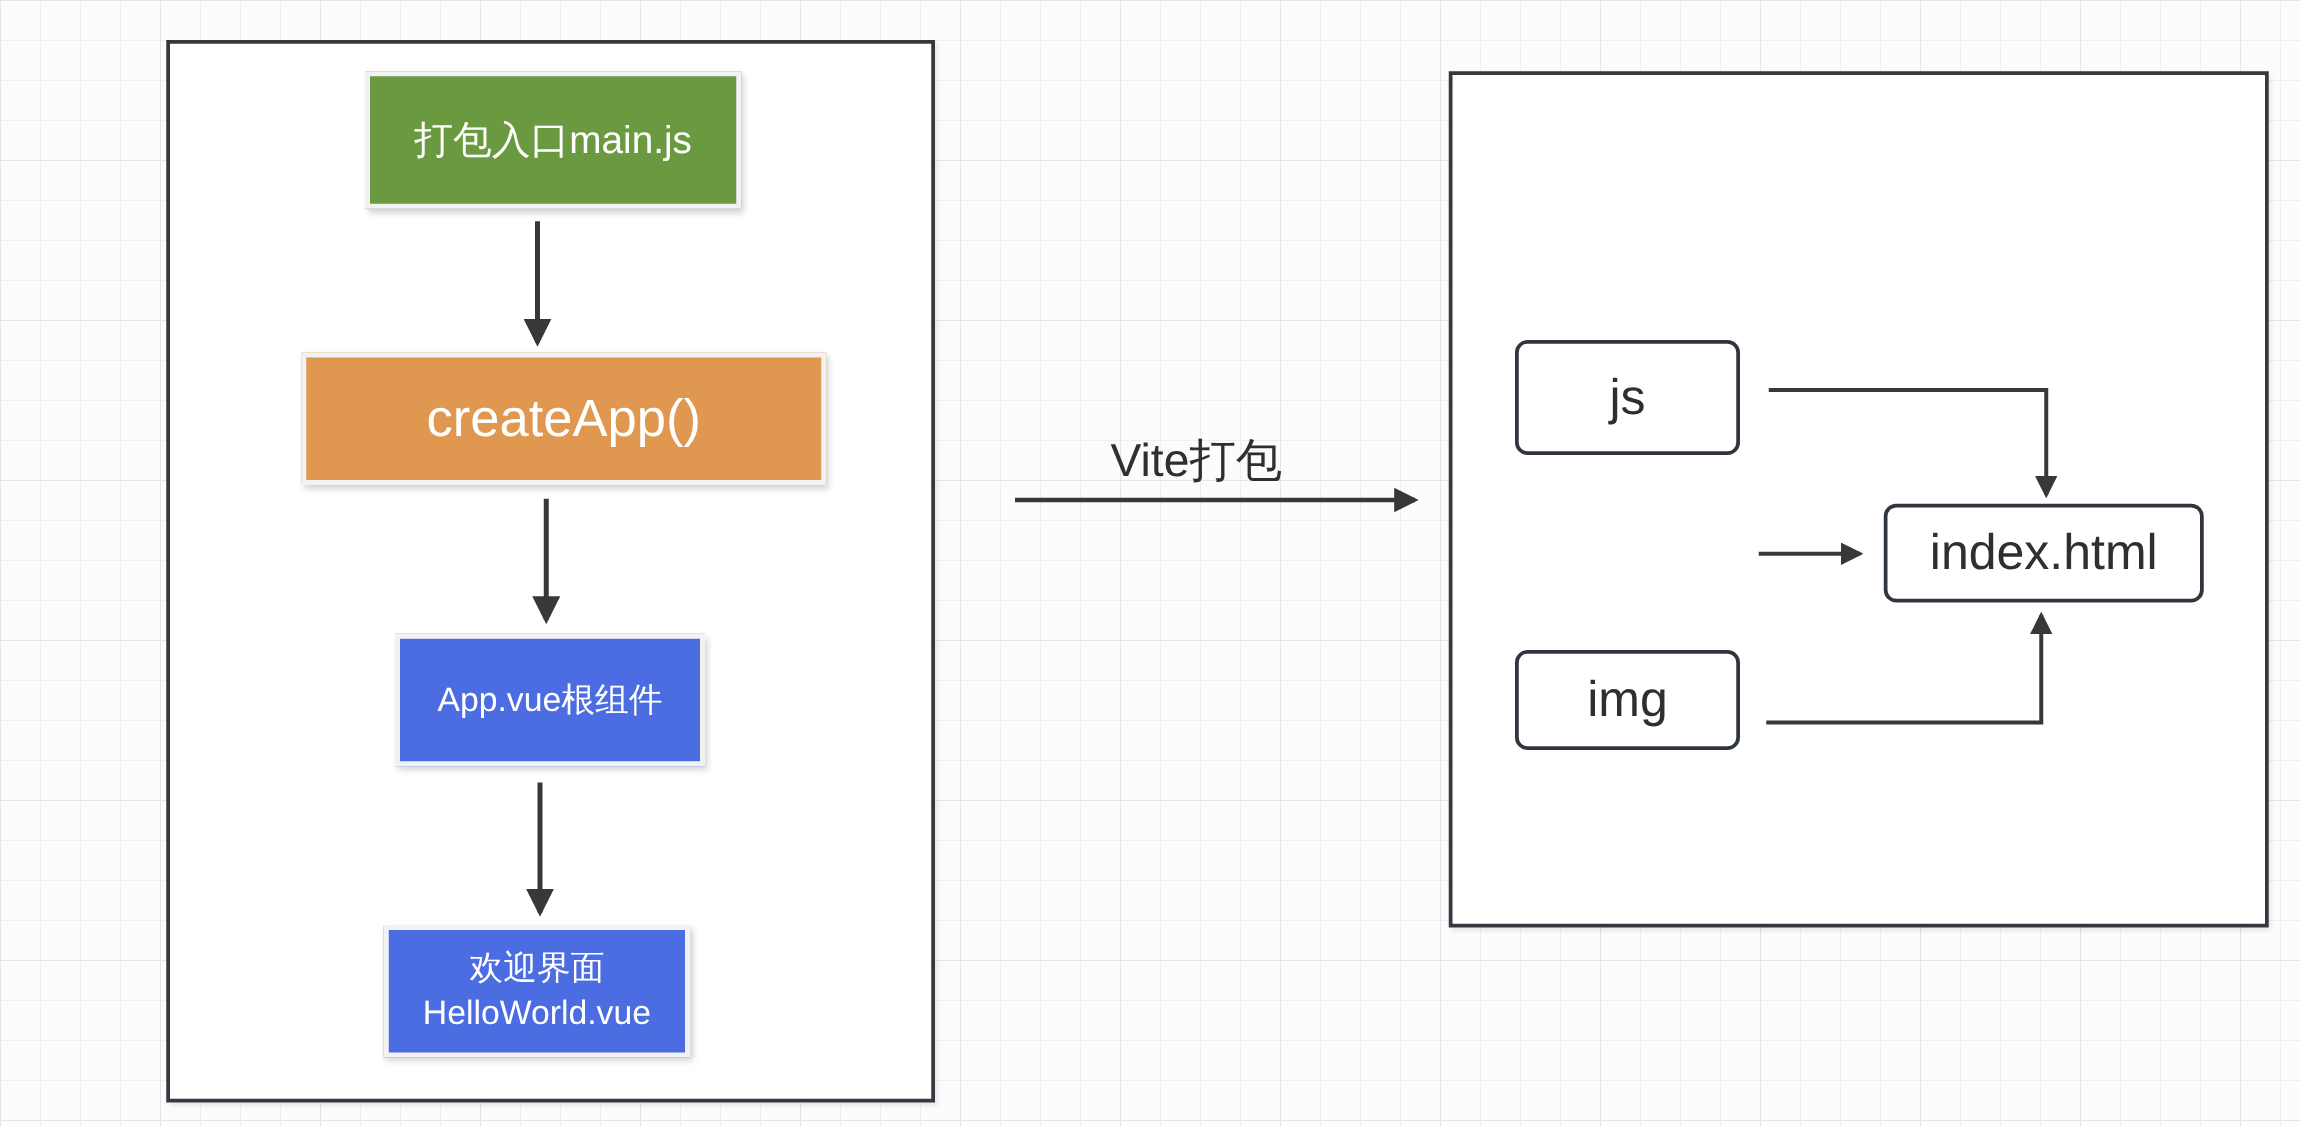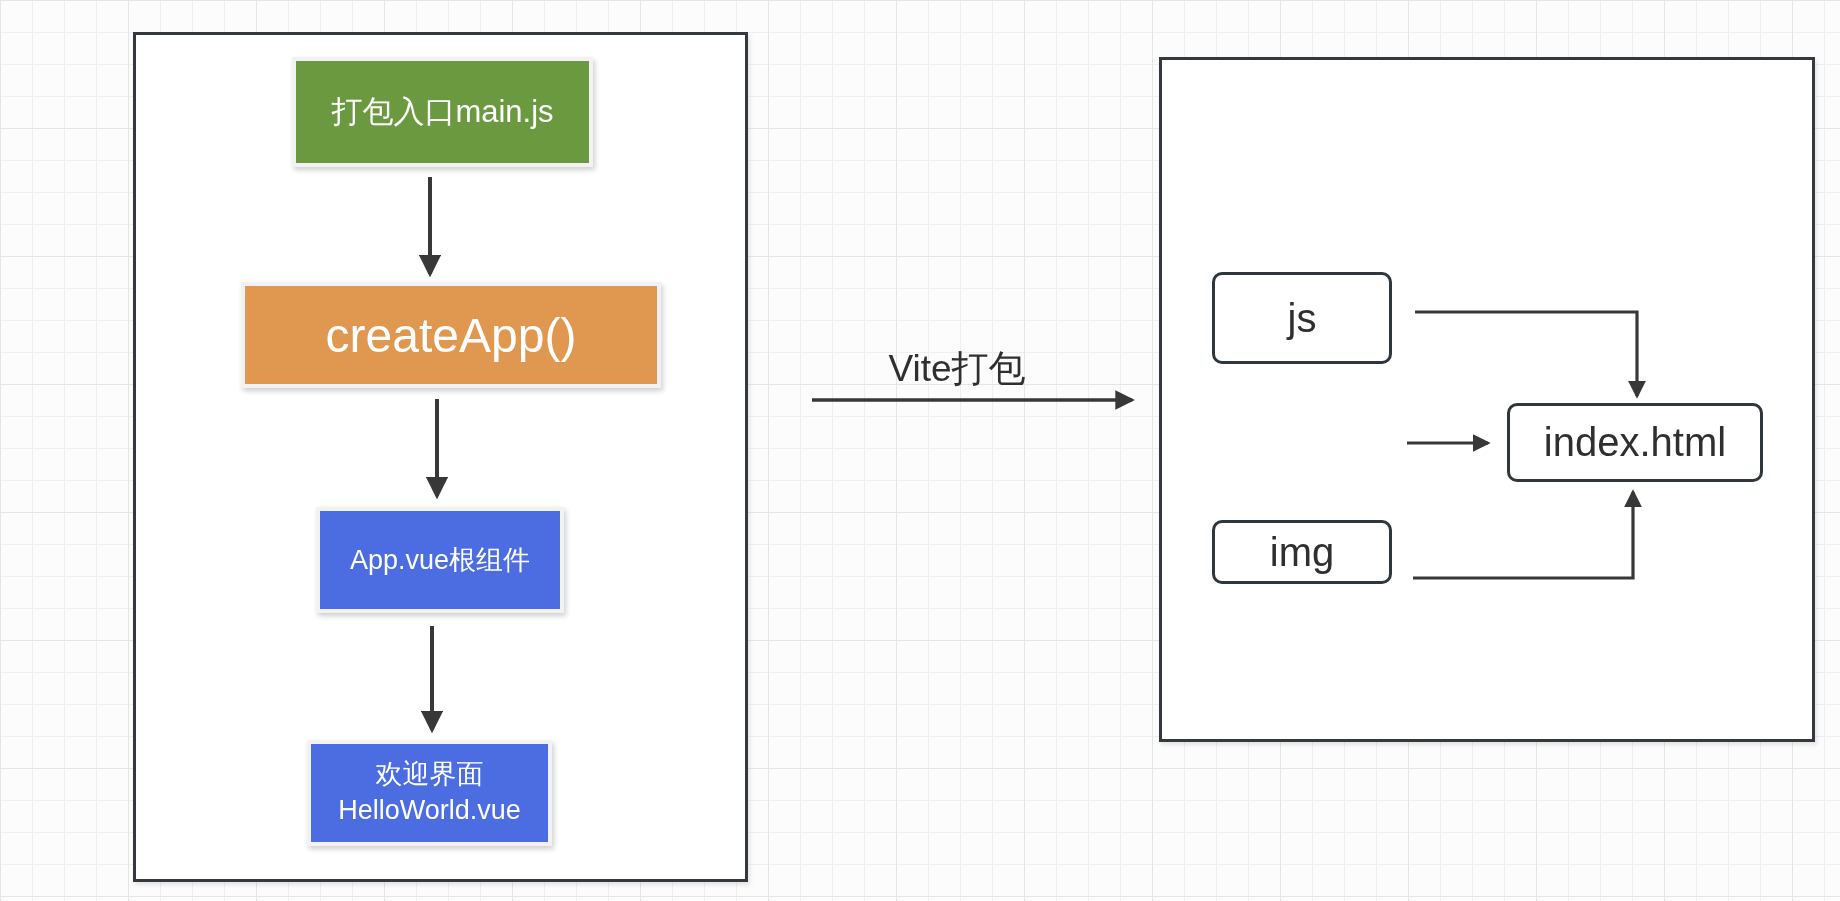--- a/index.html
+++ b/index.html
@@ -29,36 +29,36 @@
   .node{
     position:absolute;
     display:flex;align-items:center;justify-content:center;
     box-sizing:border-box;
     color:#ffffff;
     text-align:center;
     border:4px solid #f2f2f4;
     box-shadow:2px 3px 5px rgba(40,40,40,.22);
   }
   #node-entry{left:292px;top:57px;width:301px;height:110px;font-size:31px;}
-  #node-createapp{left:241px;top:282px;width:420px;height:106px;font-size:48px;}
+  #node-createapp{left:241px;top:282px;width:420px;height:106px;font-size:42px;}
   #node-approot{left:316px;top:507px;width:248px;height:106px;font-size:27px;}
   #node-hello{left:307px;top:740px;width:245px;height:106px;font-size:27px;line-height:1.32;flex-direction:column;}
   .io-box{
     position:absolute;
     display:flex;align-items:center;justify-content:center;
     box-sizing:border-box;
     background:#ffffff;
     border:3px solid #2f363e;
     border-radius:10px;
     color:#2f2f2f;
     font-size:40px;
   }
   #node-js{left:1212px;top:272px;width:180px;height:92px;}
   #node-css{left:1212px;top:403px;width:178px;height:77px;}
-  #node-img{left:1212px;top:520px;width:180px;height:64px;}
+  #node-img{left:1212px;top:520px;width:180px;height:80px;}
   #node-index{left:1507px;top:403px;width:256px;height:79px;}
   #vite-label{
     position:absolute;left:827px;top:344px;width:260px;
     text-align:center;font-size:37px;color:#2f2f2f;
   }
   #arrow-layer{
     position:absolute;left:0;top:0;width:1840px;height:901px;
     pointer-events:none;
   }
 </style>

